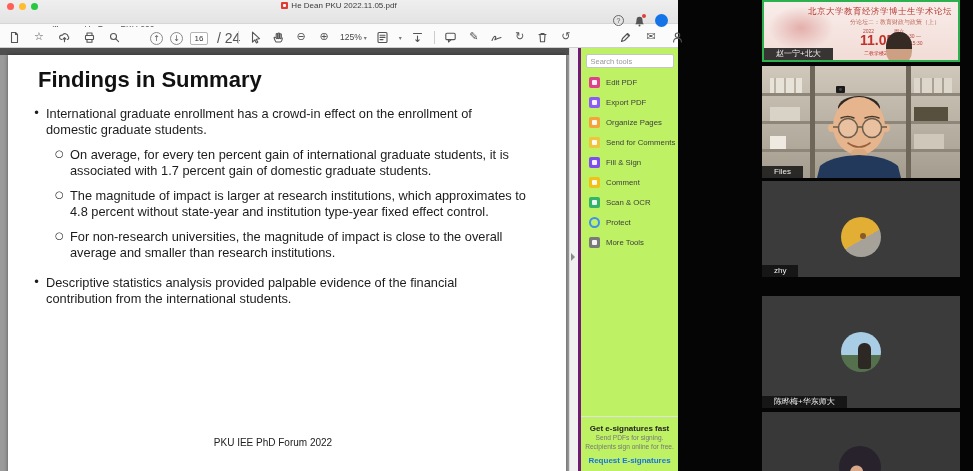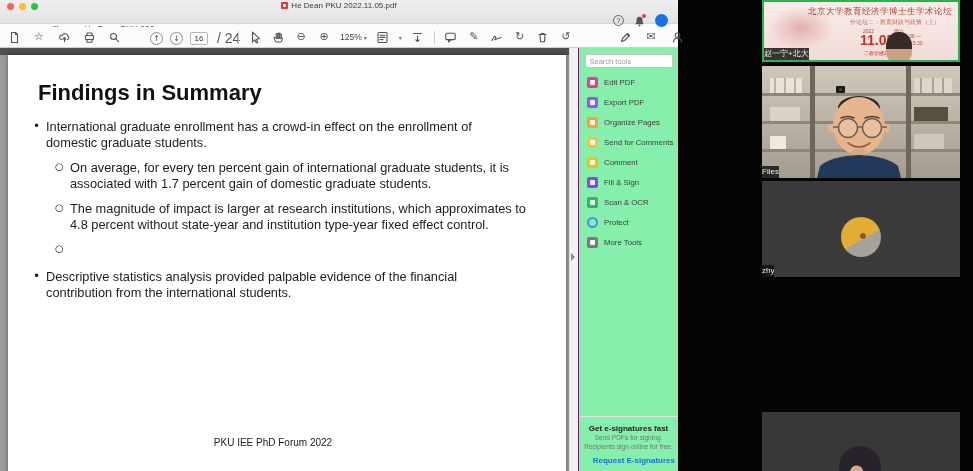--- a/index.html
+++ b/index.html
@@ -45,64 +45,64 @@
   .bell { position:relative; width:13px; height:13px; }
   .bell svg { width:13px; height:13px; }
   .bell::after { content:""; position:absolute; right:0px; top:0px; width:4px; height:4px; background:#e03e3e; border-radius:50%; }
   .avatar { width:13px; height:13px; border-radius:50%; }
 
   
   .doc { position:absolute; top:48px; left:0; width:569px; height:423px;
          background:linear-gradient(#4f4f4f 0, #4f4f4f 7px, #9b9b9b 7px); }
   .page { position:absolute; left:8px; top:7px; width:558px; height:480px; background:#fff; box-shadow:0 0 4px rgba(0,0,0,.45); }
 
-  .slide-title { margin:25px 0 0 30px; font-size:22px; font-weight:bold; color:#111; }
+  .slide-title { margin:12px 0 0 30px; font-size:22px; font-weight:bold; color:#111; }
   .bullets { margin-top:13px; font-size:12.8px; color:#1c1c1c; line-height:1.25; }
   .bullet { display:flex; }
   .bullet .marker { flex:none; text-align:left; }
   .bullet.lvl1 { padding-left:25px; margin-top:10px; }
   .bullet.lvl1 .marker { width:13px; font-size:12px; }
   .bullet.lvl1 .btext { width:480px; }
   .bullet.lvl2 { padding-left:47px; margin-top:9px; }
   .bullet.lvl2 .marker { width:15px; font-size:10px; padding-top:1px; }
   .bullet.lvl2 .btext { width:466px; }
   .bullet.gap-big { margin-top:14px; }
   .slide-footer { position:absolute; top:382px; left:0; width:100%; text-align:center; transform:translateX(-14px);
                   font-size:10px; color:#222; }
 
   .scrolltrack { position:absolute; top:48px; left:569px; width:9px; height:423px; background:#f1f1f1; border-left:1px solid #dcdcdc; }
   .panel-arrow { position:absolute; left:571px; top:253px; width:0; height:0;
                  border-left:4px solid #8a8a8a; border-top:4px solid transparent; border-bottom:4px solid transparent; }
 
   
-  .tools-panel { position:absolute; top:48px; left:578px; width:100px; height:423px; background:#86efac; border-left:1px solid #701a75; }
+  .tools-panel { position:absolute; top:48px; left:578px; width:100px; height:423px; background:#bef264; border-left:3px solid #701a75; }
   .search-tools { display:block; width:88px; margin:6px auto 4px; height:14px; border:1px solid #c5c5c5; border-radius:2px;
                   font-size:7.5px; color:#555; padding:0 4px; outline:none; font-family:"Liberation Sans", sans-serif; }
   .search-tools::placeholder { color:#9a9a9a; }
   .tool-item { display:flex; align-items:center; gap:6px; height:20px; padding-left:8px; cursor:default; }
   .tool-icon { flex:none; width:11px; height:11px; border-radius:2px; position:relative; }
   .tool-icon.icon-sq::after { content:""; position:absolute; inset:3px; background:rgba(255,255,255,.92); border-radius:1px; }
   .tool-icon.icon-ring { border-radius:50%; border:2px solid #3f8ef0; background:transparent; }
   .tool-label { font-size:7.8px; color:#3d3d3d; white-space:nowrap; }
 
   .promo { position:absolute; left:0; right:0; bottom:0; border-top:1px solid #e2e2e2; padding:7px 3px 6px; text-align:center; }
   .promo-title { font-size:8px; font-weight:bold; color:#222; }
   .promo-line { font-size:6.6px; color:#777; line-height:1.45; }
   .promo-line:first-of-type { margin-top:3px; }
-  .promo-link { display:block; margin-top:4px; font-size:8px; font-weight:bold; color:#1473e6; text-decoration:none;text-align:right; }
+  .promo-link { display:block; margin-top:4px; font-size:8px; font-weight:bold; color:#1473e6; text-decoration:none; }
 
   
   .videos { position:absolute; left:755px; top:0; width:218px; height:471px; background:#050505; }
   .tile { position:absolute; left:7px; width:198px; background:#3b3b3b; overflow:hidden; }
   .tile-1 { top:0; height:62px; background:linear-gradient(#f8edea,#f2dcd7); border:2px solid #2db14e; }
   .tile-2 { top:66px; height:112px; }
   .tile-3 { top:181px; height:96px; }
   .tile-4 { top:296px; height:112px; }
   .tile-5 { top:412px; height:59px; background:#383838; }
-  .name-tag { position:absolute; left:0; bottom:0; background:rgba(15,15,15,.82); color:#ededed; font-size:8px; line-height:10px; padding:1px 0; max-width:95%; white-space:nowrap; overflow:hidden; }
+  .name-tag { position:absolute; left:0; bottom:0; background:rgba(15,15,15,.82); color:#ededed; font-size:8px; line-height:10px; padding:1px 12px; max-width:95%; white-space:nowrap; overflow:hidden; }
 
   
   .t1-blob { position:absolute; left:4px; top:4px; width:66px; height:44px;
              background:radial-gradient(ellipse at 50% 50%, rgba(213,130,126,.55), rgba(213,130,126,0) 70%); }
   .t1-title { position:absolute; left:44px; top:4px; width:152px; font-size:8.5px; font-weight:normal; color:#b8372f; letter-spacing:.5px; line-height:10px; }
   .t1-sub { position:absolute; left:86px; top:16px; font-size:6px; color:#c06a5c; }
   .t1-year { position:absolute; left:99px; top:26px; font-size:5px; color:#b8463a; }
   .t1-weekday { position:absolute; left:130px; top:26px; font-size:5px; color:#b8463a; }
   .t1-big { position:absolute; left:96px; top:30px; font-size:14px; font-weight:bold; color:#c0352b; }
   .t1-time1 { position:absolute; left:138px; top:31px; font-size:5px; color:#b8463a; }
@@ -273,20 +273,21 @@
         <div class="bullet lvl2">
           <span class="marker glyph">○</span>
           <span class="btext">On average, for every ten percent gain of international graduate students, it is associated with 1.7 percent gain of domestic graduate students.</span>
         </div>
         <div class="bullet lvl2">
           <span class="marker glyph">○</span>
           <span class="btext">The magnitude of impact is larger at research institutions, which approximates to 4.8 percent without state-year and institution type-year fixed effect control.</span>
         </div>
         <div class="bullet lvl2">
           <span class="marker glyph">○</span>
+          <span class="btext">For non-research universities, the magnitude of impact is close to the overall average and smaller than research institutions.</span>
         </div>
         <div class="bullet lvl1 gap-big">
           <span class="marker glyph">•</span>
           <span class="btext">Descriptive statistics analysis provided palpable evidence of the financial contribution from the international students.</span>
         </div>
       </div>
       <div class="slide-footer">PKU IEE PhD Forum 2022</div>
     </div>
   </div>
   <div class="scrolltrack"></div>
@@ -305,26 +306,26 @@
     </div>
     <div class="tool-item">
       <span class="tool-icon icon-sq" style="background: rgb(245, 163, 59);"></span>
       <span class="tool-label">Organize Pages</span>
     </div>
     <div class="tool-item">
       <span class="tool-icon icon-sq" style="background: rgb(240, 196, 60);"></span>
       <span class="tool-label">Send for Comments</span>
     </div>
     <div class="tool-item">
+      <span class="tool-icon icon-sq" style="background: rgb(125, 77, 242);"></span>
+      <span class="tool-label">Fill &amp; Sign</span>
+    </div>
+    <div class="tool-item">
       <span class="tool-icon icon-sq" style="background: rgb(242, 193, 24);"></span>
       <span class="tool-label">Comment</span>
-    </div>
-    <div class="tool-item">
-      <span class="tool-icon icon-sq" style="background: rgb(125, 77, 242);"></span>
-      <span class="tool-label">Fill &amp; Sign</span>
     </div>
     <div class="tool-item">
       <span class="tool-icon icon-sq" style="background: rgb(53, 179, 107);"></span>
       <span class="tool-label">Scan &amp; OCR</span>
     </div>
     <div class="tool-item">
       <span class="tool-icon icon-ring" style="border-color: rgb(63, 142, 240);"></span>
       <span class="tool-label">Protect</span>
     </div>
     <div class="tool-item">
@@ -398,17 +399,21 @@
       <path d="M55 112 L58 100 Q70 90 97 89 Q124 90 136 100 L139 112 Z" fill="#22395c"></path>
     </svg>
     <span class="name-tag">Files</span>
   </div>
 
   <div class="tile tile-3">
     <span class="avatar-big av-3"></span>
     <span class="name-tag">zhy</span>
   </div>
 
+  <div class="tile tile-4">
+    <span class="avatar-big av-4"></span>
+    <span class="name-tag">陈晔梅+华东师大</span>
+  </div>
 
   <div class="tile tile-5">
     <span class="avatar-big av-5"></span>
   </div>
 </div>
 
 </body></html>

